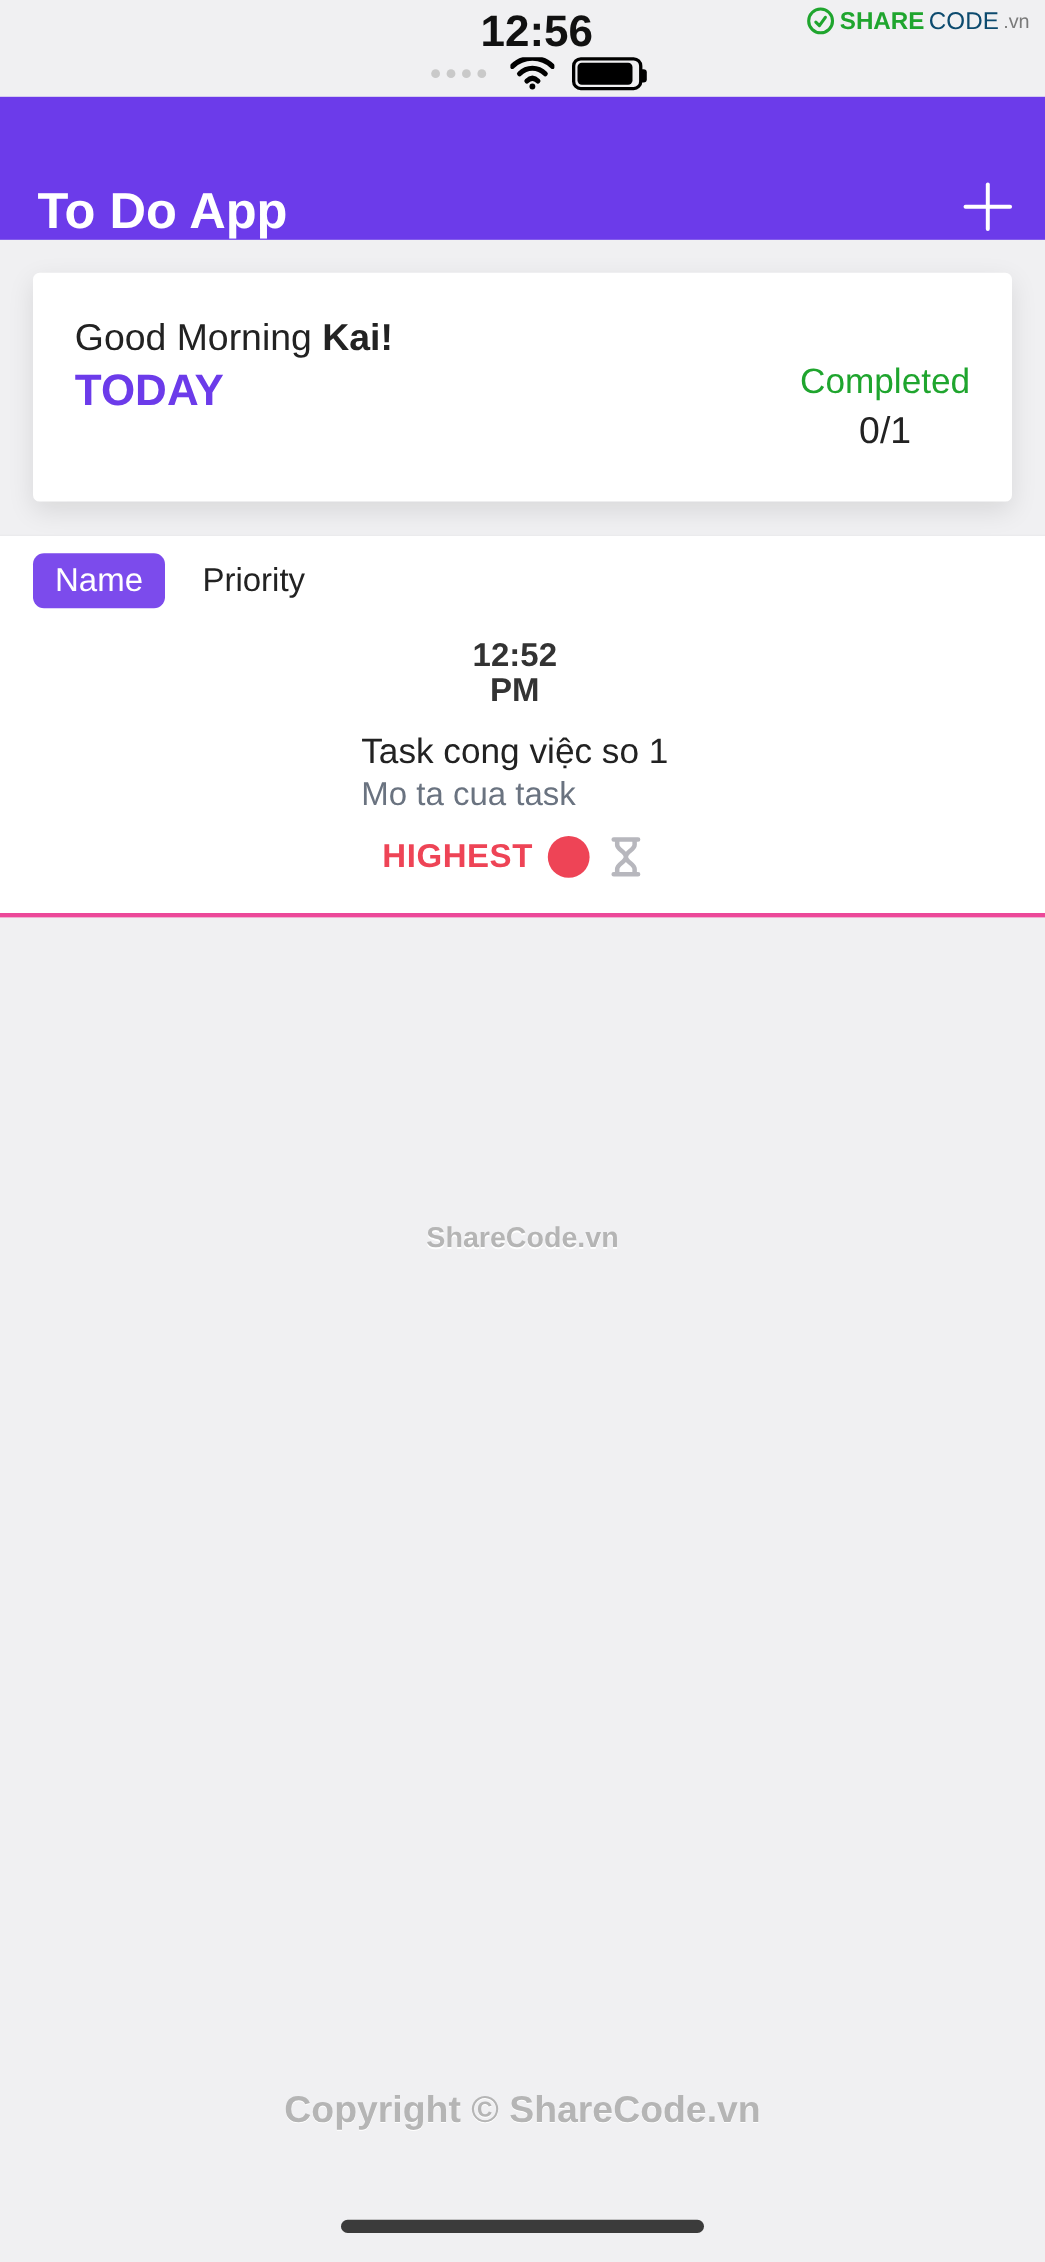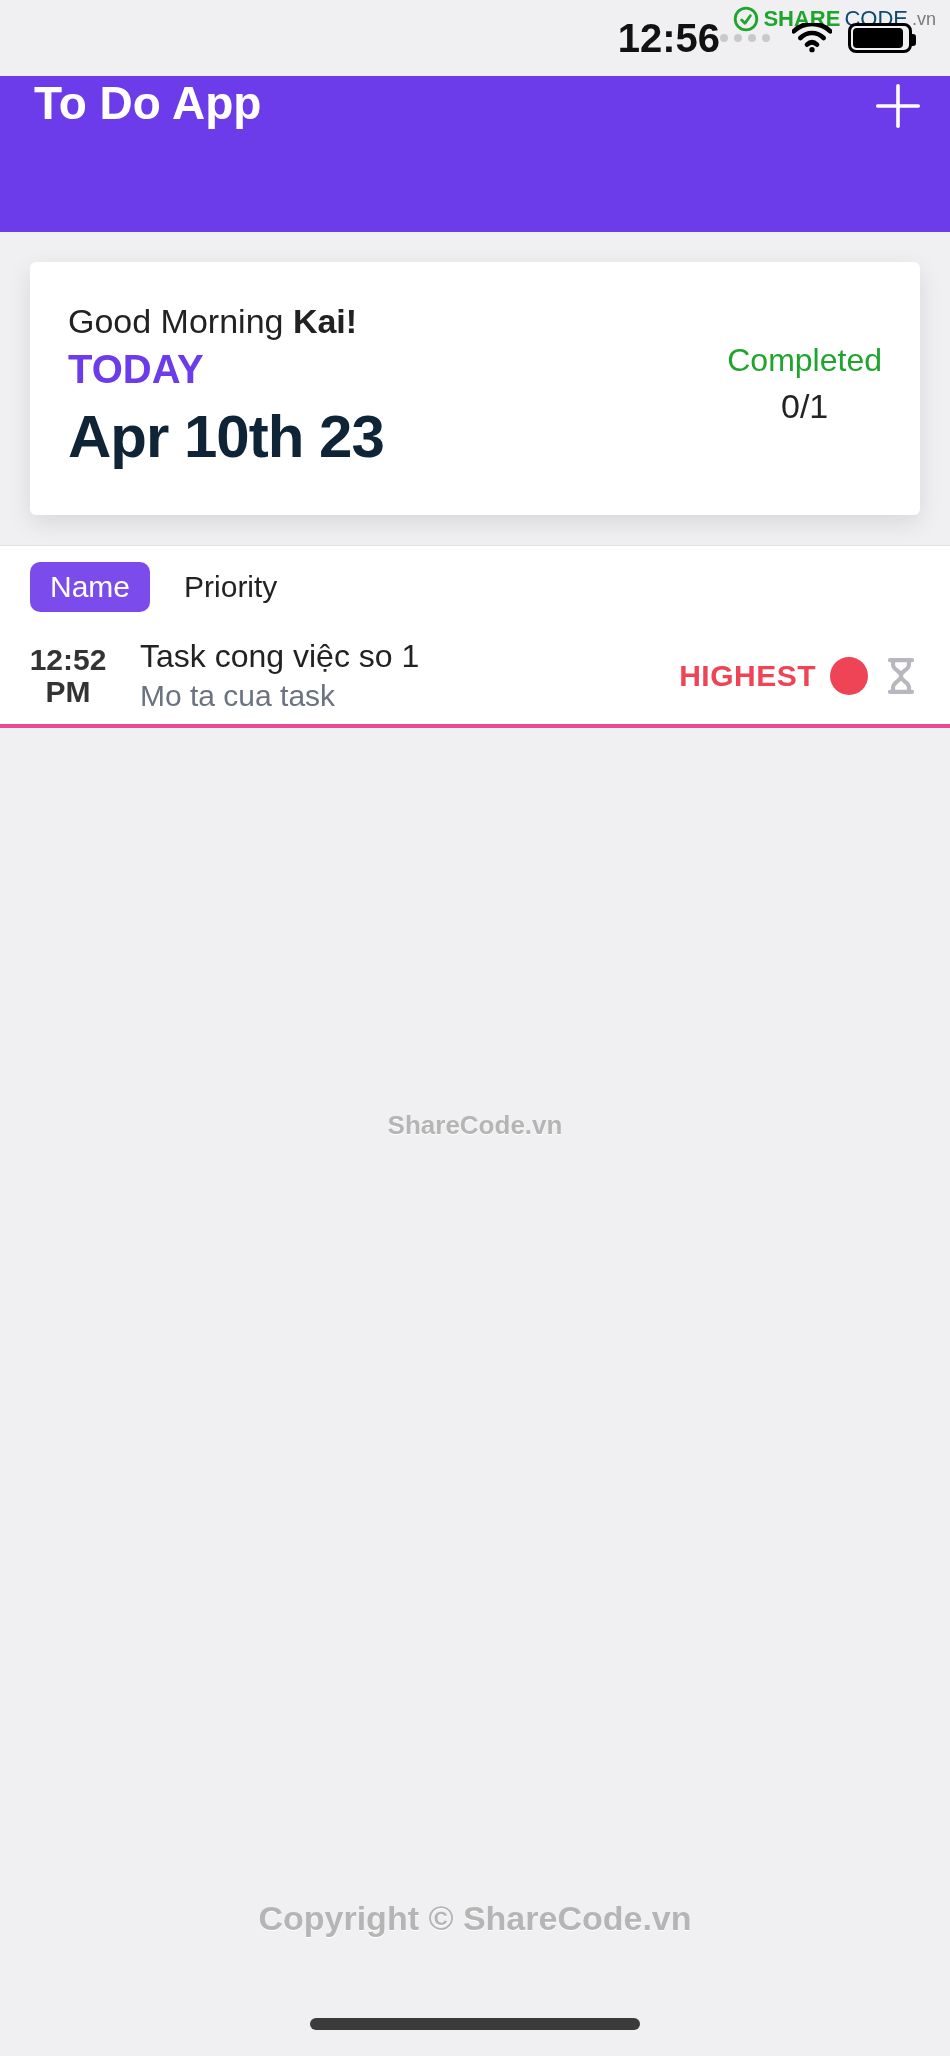--- a/index.html
+++ b/index.html
@@ -1,37 +1,37 @@
 <!DOCTYPE html>
 <html><head>
 <meta charset="utf-8">
 <style>
   * { box-sizing: border-box; margin: 0; padding: 0; }
   html, body { width: 950px; height: 2056px; font-family: -apple-system, "SF Pro Text", "Helvetica Neue", Arial, sans-serif; background: #f0f0f2; color:#111; overflow:hidden; position:relative; }
 
   
-  .statusbar { height: 76px; display:flex; align-items:center; justify-content:flex-end; padding: 0 38px 0 64px; }
+  .statusbar { height: 88px; display:flex; align-items:center; justify-content:center; padding: 0 38px 0 64px; flex-direction: column; }
   .statusbar .time { font-size: 40px; font-weight: 700; letter-spacing: 0px; }
   .statusbar .right { display:flex; align-items:center; gap: 16px; position:relative; }
   .dots { display:flex; gap:6px; margin-right: 6px; }
   .dots span { width:8px; height:8px; border-radius:50%; background:#c9c9c9; }
   .wifi svg { display:block; }
   .battery { width:64px; height:30px; border:3px solid #000; border-radius:8px; position:relative; display:flex; align-items:center; padding:2px; }
   .battery:after { content:""; position:absolute; right:-7px; top:8px; width:5px; height:12px; background:#000; border-radius:0 3px 3px 0; }
   .battery .fill { background:#000; height:100%; width:92%; border-radius:4px; }
 
   
   .watermark-top { position:absolute; top:6px; right:14px; font-size:22px; font-weight:800; display:flex; align-items:center; gap:4px; }
   .watermark-top .share { color:#1fa52e; }
   .watermark-top .code { color:#0c4a6e; font-weight:400; }
   .watermark-top .vn { color:#7a7a7a; font-weight:500; font-size:18px; }
   .watermark-top svg { display:block; }
 
   
-  .appbar { background:#6c3bea; height:156px; display:flex; align-items:flex-start; justify-content:space-between; padding: 0 22px 0 34px; }
+  .appbar { background:#6c3bea; height:130px; display:flex; align-items:flex-end; justify-content:space-between; padding: 0 22px 0 34px; }
   .appbar .title { color:#fff; font-size:46px; font-weight:800; }
   .appbar .plus { width:60px; height:60px; display:flex; align-items:center; justify-content:center; cursor:pointer; }
   .appbar .plus svg { stroke:#fff; }
 
   
   .card-wrap { padding: 30px 30px 0 30px; }
   .card { background:#fff; border-radius:6px; box-shadow: 0 8px 24px rgba(0,0,0,.10); padding: 40px 38px 44px 38px; display:flex; justify-content:space-between; }
   .card .left { }
   .greeting { font-size:34px; font-weight:500; color:#222; }
   .greeting .name { font-weight:800; }
@@ -41,21 +41,21 @@
   .completed-label { color:#1fa52e; font-size:32px; font-weight:500; }
   .completed-count { color:#222; font-size:34px; font-weight:500; margin-top:8px; text-align:center; }
 
   
   .list-section { background:#fff; margin-top:30px; border-top:1px solid #e3e3e6; border-bottom:4px solid #ec4899; }
   .sort-row { display:flex; align-items:center; gap:14px; padding: 16px 30px 14px 30px; }
   .chip { padding: 8px 20px; border-radius:10px; font-size:30px; font-weight:500; cursor:pointer; }
   .chip.active { background:#7c4bec; color:#fff; }
   .chip.inactive { color:#222; }
 
-  .task-row { display:flex; align-items:center; padding: 12px 30px 11px 16px; gap: 20px; }
+  .task-row { display:flex; align-items:center; padding: 12px 30px 32px 16px; gap: 20px; flex-direction: column; }
   .task-time { text-align:center; width:104px; }
   .task-time .hhmm { font-size:30px; font-weight:600; color:#333; }
   .task-time .ampm { font-size:30px; font-weight:700; color:#333; margin-top:-2px; }
   .task-main { flex: 1 1 auto; }
   .task-title { font-size:32px; font-weight:500; color:#222; }
   .task-desc { font-size:30px; color:#6a7380; margin-top:4px; font-weight:400; }
   .task-right { display:flex; align-items:center; gap:14px; }
   .priority { color:#ee4456; font-size:30px; font-weight:800; letter-spacing:.5px; }
   .priority-dot { width:38px; height:38px; border-radius:50%; background:#ee4456; }
   .hourglass svg { display:block; }
@@ -113,21 +113,20 @@
   </div>
 </div>
 
 <div class="card-wrap">
   <div class="card">
     <div class="left">
       <div class="greeting">
         <span>Good Morning </span><span class="name">Kai!</span>
       </div>
       <div class="today-label">TODAY</div>
-      <div class="today-date">Apr 10th 23</div>
     </div>
     <div class="right">
       <div class="completed-label">Completed</div>
       <div class="completed-count">0/1</div>
     </div>
   </div>
 </div>
 
 <div class="list-section">
   <div class="sort-row">

